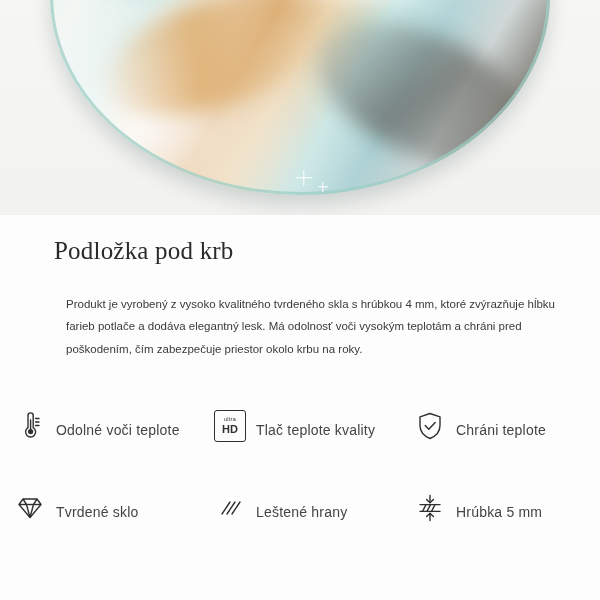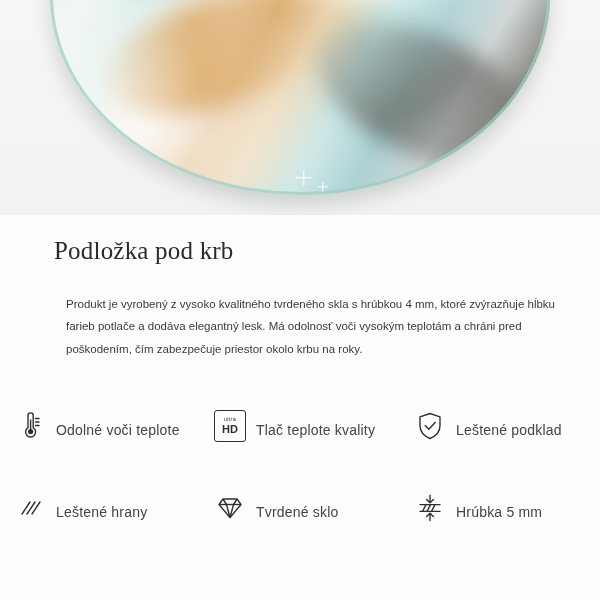--- a/index.html
+++ b/index.html
@@ -257,46 +257,46 @@
       <div class="feature-label">Tlač teplote kvality</div>
     </div>
 
     <div class="feature">
       <div class="feature-icon">
         <svg width="34" height="34" viewBox="0 0 34 34" fill="none" stroke="#2f2f2f" stroke-width="1.4" stroke-linecap="round" stroke-linejoin="round">
           <path d="M17 4.5l10 3.4v8.6c0 6.3-4.2 10.6-10 13-5.8-2.4-10-6.7-10-13V7.9z"></path>
           <polyline points="12.2,16.6 15.8,20.2 22.2,13.4"></polyline>
         </svg>
       </div>
-      <div class="feature-label">Leštené podklad</div>
-    </div>
-
-    <div class="feature">
-      <div class="feature-icon">
-        <svg width="34" height="34" viewBox="0 0 34 34" fill="none" stroke="#2f2f2f" stroke-width="1.4" stroke-linecap="round">
-          <line x1="9" y1="23" x2="17" y2="11"></line>
-          <line x1="14" y1="23" x2="22" y2="11"></line>
-          <line x1="19" y1="23" x2="27" y2="11"></line>
-        </svg>
-      </div>
-      <div class="feature-label">Leštené hrany</div>
+      <div class="feature-label">Chráni teplote</div>
     </div>
 
     <div class="feature">
       <div class="feature-icon">
         <svg width="34" height="34" viewBox="0 0 34 34" fill="none" stroke="#2f2f2f" stroke-width="1.4" stroke-linejoin="round">
           <path d="M6 13.5l4-5.5h14l4 5.5-11 13z"></path>
           <line x1="6" y1="13.5" x2="28" y2="13.5"></line>
           <line x1="10" y1="8" x2="13.5" y2="13.5"></line>
           <line x1="24" y1="8" x2="20.5" y2="13.5"></line>
           <line x1="13.5" y1="13.5" x2="17" y2="26.5"></line>
           <line x1="20.5" y1="13.5" x2="17" y2="26.5"></line>
         </svg>
       </div>
       <div class="feature-label">Tvrdené sklo</div>
+    </div>
+
+    <div class="feature">
+      <div class="feature-icon">
+        <svg width="34" height="34" viewBox="0 0 34 34" fill="none" stroke="#2f2f2f" stroke-width="1.4" stroke-linecap="round">
+          <line x1="9" y1="23" x2="17" y2="11"></line>
+          <line x1="14" y1="23" x2="22" y2="11"></line>
+          <line x1="19" y1="23" x2="27" y2="11"></line>
+        </svg>
+      </div>
+      <div class="feature-label">Leštené hrany</div>
     </div>
 
     <div class="feature">
       <div class="feature-icon">
         <svg width="34" height="34" viewBox="0 0 34 34" fill="none" stroke="#2f2f2f" stroke-width="1.4" stroke-linecap="round" stroke-linejoin="round">
           <line x1="17" y1="4.5" x2="17" y2="11.5"></line>
           <polyline points="13.6,8.4 17,11.8 20.4,8.4"></polyline>
           <line x1="7" y1="13.6" x2="27" y2="13.6"></line>
           <line x1="7" y1="20.4" x2="27" y2="20.4"></line>
           <line x1="9.5" y1="20.4" x2="13" y2="13.6"></line>

